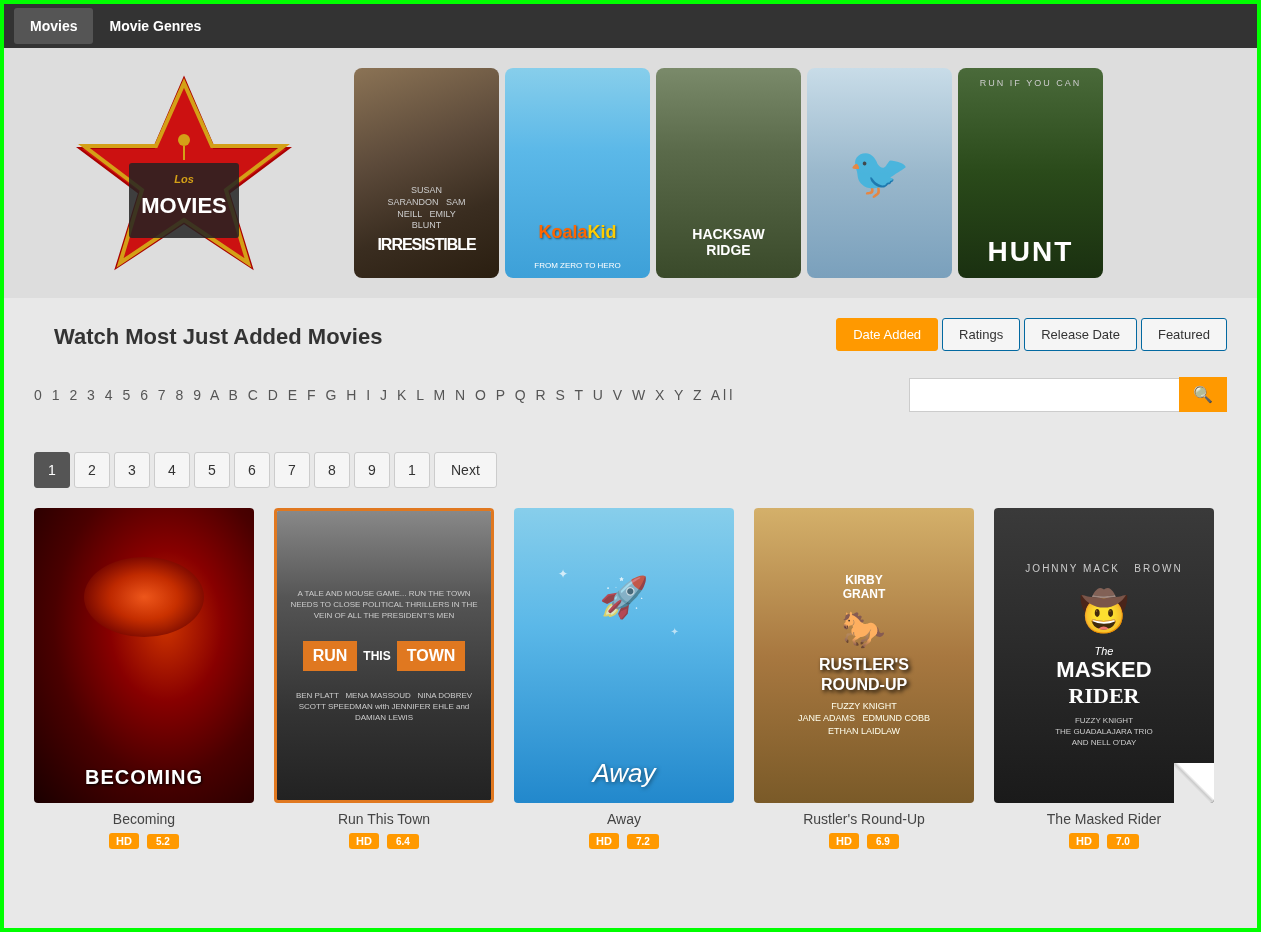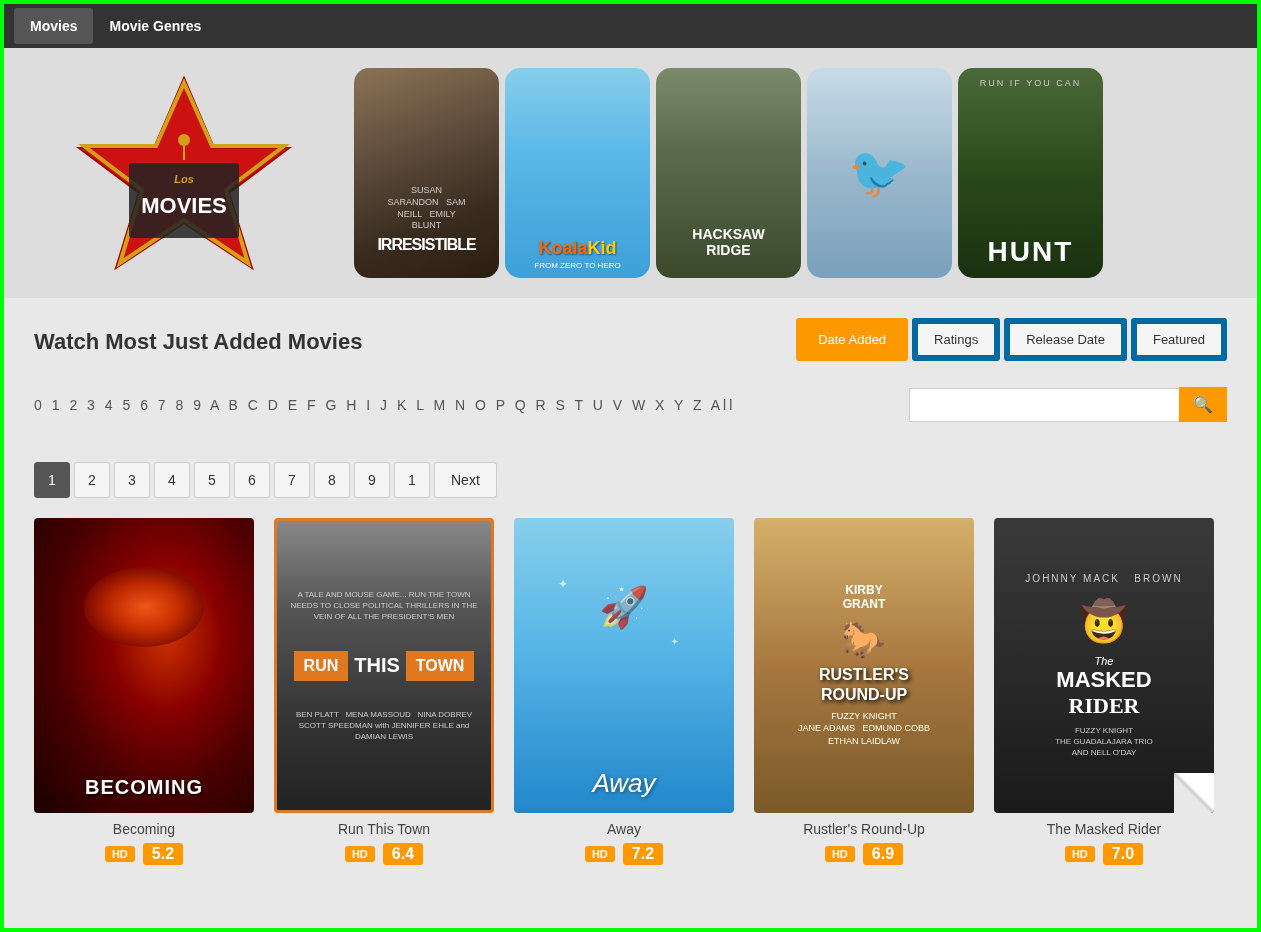--- a/index.html
+++ b/index.html
@@ -52,21 +52,21 @@
       height: 210px;
     }
     .movie-posters-row {
       display: flex;
       gap: 6px;
       flex: 1;
     }
     .poster-thumb {
       width: 145px;
       height: 210px;
-      border-radius: 15px;
+      border-radius: 8px;
       overflow: hidden;
       flex-shrink: 0;
     }
     
     .poster-irresistible { background: linear-gradient(135deg, #8B7355 0%, #5c4a3a 50%, #3a2d20 100%); }
 
     
     .content {
       padding: 20px 30px;
       background: #e8e8e8;
@@ -74,39 +74,40 @@
 
     
     .sort-tabs {
       display: flex;
       justify-content: flex-end;
       gap: 4px;
       margin-bottom: 16px;
     }
     .sort-tab {
       padding: 8px 16px;
-      border: 6px solid #0369a1;
+      border: 1px solid #0369a1;
       background: #f5f5f5;
       cursor: pointer;
       font-size: 13px;
       border-radius: 3px;
       color: #333;
     }
     .sort-tab.active {
       background: #f90;
       color: #fff;
       border-color: #f90;
     }
 
     
     .section-title {
       font-size: 22px;
       font-weight: bold;
       color: #333;
       margin-bottom: 12px;
+      margin-left: 20px;
     }
 
     
     .alphabet-row {
       font-size: 14px;
       color: #555;
       margin-bottom: 20px;
       letter-spacing: 3px;
     }
     .alpha-char {
@@ -203,21 +204,21 @@
       background: #f90;
       color: #fff;
       font-size: 11px;
       font-weight: bold;
       padding: 2px 7px;
       border-radius: 3px;
     }
     .badge-rating {
       background: #f90;
       color: #fff;
-      font-size: 16px;
+      font-size: 10px;
       font-weight: bold;
       padding: 2px 9px;
       border-radius: 3px;
     }
 
     
     .becoming-poster {
       background: radial-gradient(ellipse at center, #cc3300 0%, #880000 30%, #3a0000 60%, #1a0000 100%);
       display: flex;
       align-items: center;
@@ -282,21 +283,21 @@
     <div class="poster-thumb">
       <div class="poster-cell poster-irresistible" style="background: linear-gradient(160deg, #8B7355 0%, #5c4a3a 40%, #3a2d20 70%, #2a1e10 100%); display:flex; flex-direction:column; align-items:center; justify-content:flex-end; padding:24px;">
         <div style="color:#ccc; font-size:9px; text-align:center; margin-bottom:4px; line-height:1.3;">SUSAN<br>SARANDON &nbsp; SAM<br>NEILL &nbsp; EMILY<br>BLUNT</div>
         <div style="color:#fff; font-size:16px; font-weight:bold; text-align:center; letter-spacing:-1px;">IRRESISTIBLE</div>
       </div>
     </div>
 
     <div class="poster-thumb">
       <div class="poster-cell" style="background: linear-gradient(180deg, #87ceeb 0%, #5bb8e8 40%, #3da0d8 100%); display:flex; flex-direction:column; align-items:center; justify-content:flex-end; padding:8px;">
         <div style="color:#ff6600; font-size:18px; font-weight:900; text-align:center; text-shadow: 1px 1px 2px rgba(0,0,0,0.5);">Koala<span style="color:#ffcc00">Kid</span></div>
-        <div style="color:#fff; font-size:8px; text-align:center; margin-top:2px;">FROM ZERO TO HERO</div>
+        <div style="color:#fff; font-size:8px; text-align:center; margin-top:18px;">FROM ZERO TO HERO</div>
       </div>
     </div>
 
     <div class="poster-thumb">
       <div class="poster-cell" style="background: linear-gradient(180deg, #7a8a6a 0%, #5a6a4a 40%, #3a4a2a 100%); display:flex; flex-direction:column; align-items:flex-end; justify-content:flex-start; padding:10px;">
         <div style="color:#fff; font-size:14px; font-weight:bold; text-align:center; margin-top:auto; margin-bottom:10px; width:100%;">HACKSAW<br>RIDGE</div>
       </div>
     </div>
 
     <div class="poster-thumb">
@@ -403,25 +404,25 @@
       </div>
       <div class="movie-title">Becoming</div>
       <div class="movie-badges">
         <span class="badge-hd">HD</span>
         <span class="badge-rating">5.2</span>
       </div>
     </div>
 
     <div class="movie-card">
       <div class="movie-poster" style="border:3px solid #e07820;">
-        <div class="poster-cell" style="background: linear-gradient(180deg, #888 0%, #555 30%, #333 70%, #222 100%); display:flex; flex-direction:column; align-items:center; justify-content:center; gap:20px; padding:10px;">
+        <div class="poster-cell" style="background: linear-gradient(180deg, #888 0%, #555 30%, #333 70%, #222 100%); display:flex; flex-direction:column; align-items:center; justify-content:center; gap:11px; padding:10px;">
           <div style="color:#ccc; font-size:8px; text-align:center; line-height:1.4;">A TALE AND MOUSE GAME... RUN THE TOWN NEEDS TO CLOSE POLITICAL THRILLERS IN THE VEIN OF ALL THE PRESIDENT'S MEN</div>
           <div style="display:flex; gap:6px; align-items:center; margin-top:8px;">
             <div style="background:#e07820; color:#fff; font-size:16px; font-weight:900; padding:6px 10px;">RUN</div>
-            <div style="color:#fff; font-size:20px; font-weight:900;">THIS</div>
+            <div style="color:#fff; font-size:12px; font-weight:900;">THIS</div>
             <div style="background:#e07820; color:#fff; font-size:16px; font-weight:900; padding:6px 10px;">TOWN</div>
           </div>
           <div style="color:#ccc; font-size:8px; text-align:center; line-height:1.4; margin-top:8px;">BEN PLATT &nbsp; MENA MASSOUD &nbsp; NINA DOBREV<br>SCOTT SPEEDMAN with JENNIFER EHLE and DAMIAN LEWIS</div>
         </div>
       </div>
       <div class="movie-title">Run This Town</div>
       <div class="movie-badges">
         <span class="badge-hd">HD</span>
         <span class="badge-rating">6.4</span>
       </div>

